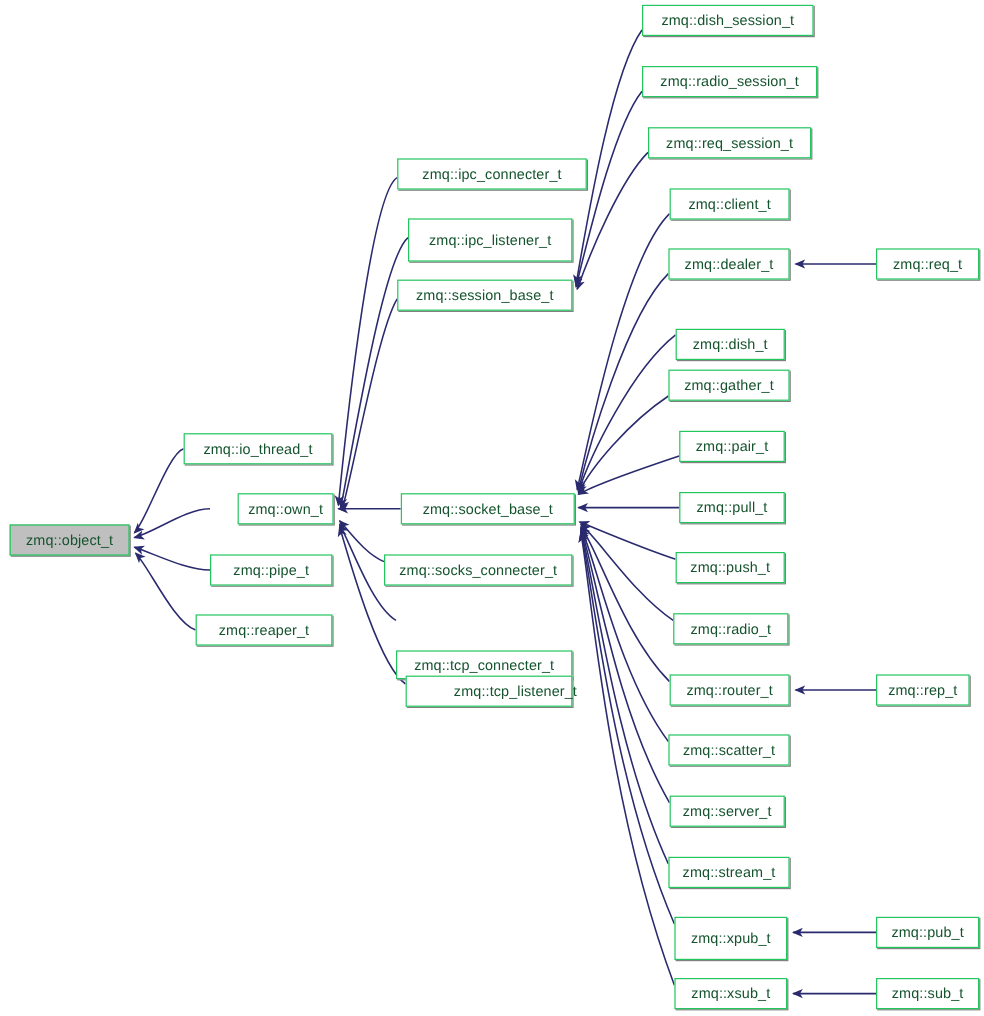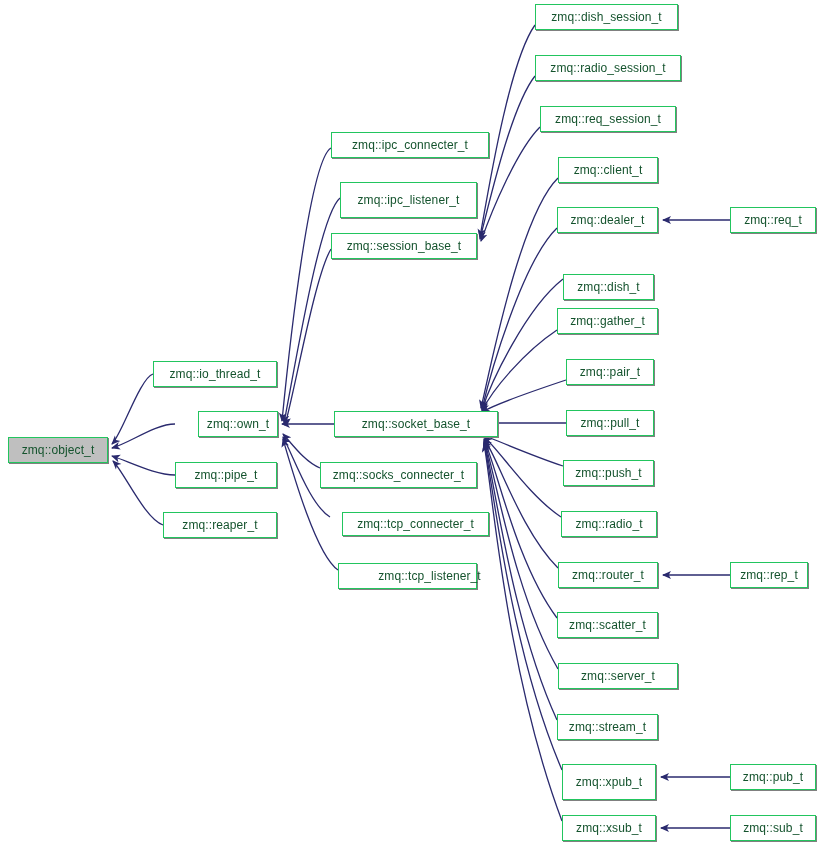--- a/index.html
+++ b/index.html
@@ -112,27 +112,27 @@
       </div>
       <div class="node" style="left: 331px; top: 132px; width: 158px; height: 26px;">
         <span class="node-label">zmq::ipc_connecter_t</span>
       </div>
       <div class="node" style="left: 340px; top: 182px; width: 137px; height: 36px; align-items: center;">
         <span class="node-label">zmq::ipc_listener_t</span>
       </div>
       <div class="node" style="left: 331px; top: 233px; width: 146px; height: 26px;">
         <span class="node-label">zmq::session_base_t</span>
       </div>
-      <div class="node" style="left: 334px; top: 411px; width: 164px; height: 26px;">
+      <div class="node" style="left: 334px; top: 411px; width: 145px; height: 26px;">
         <span class="node-label">zmq::socket_base_t</span>
       </div>
       <div class="node" style="left: 320px; top: 462px; width: 157px; height: 26px;">
         <span class="node-label">zmq::socks_connecter_t</span>
       </div>
-      <div class="node" style="left: 330px; top: 512px; width: 147px; height: 24px; margin-left: 12px;">
+      <div class="node" style="left: 330px; top: 542px; width: 147px; height: 24px;">
         <span class="node-label">zmq::tcp_connecter_t</span>
       </div>
       <div class="node" style="left: 338px; top: 563px; width: 139px; height: 26px; padding-left: 44px;">
         <span class="node-label">zmq::tcp_listener_t</span>
       </div>
       <div class="node" style="left: 535px; top: 4px; width: 143px; height: 26px;">
         <span class="node-label">zmq::dish_session_t</span>
       </div>
       <div class="node" style="left: 535px; top: 55px; width: 146px; height: 26px;">
         <span class="node-label">zmq::radio_session_t</span>
@@ -163,21 +163,21 @@
       </div>
       <div class="node" style="left: 561px; top: 511px; width: 96px; height: 26px;">
         <span class="node-label">zmq::radio_t</span>
       </div>
       <div class="node" style="left: 558px; top: 562px; width: 100px; height: 26px;">
         <span class="node-label">zmq::router_t</span>
       </div>
       <div class="node" style="left: 557px; top: 612px; width: 101px; height: 26px;">
         <span class="node-label">zmq::scatter_t</span>
       </div>
-      <div class="node" style="left: 558px; top: 663px; width: 120px; height: 26px;">
+      <div class="node" style="left: 558px; top: 663px; width: 96px; height: 26px;">
         <span class="node-label">zmq::server_t</span>
       </div>
       <div class="node" style="left: 557px; top: 714px; width: 101px; height: 26px;">
         <span class="node-label">zmq::stream_t</span>
       </div>
       <div class="node" style="left: 562px; top: 764px; width: 94px; height: 36px;">
         <span class="node-label">zmq::xpub_t</span>
       </div>
       <div class="node" style="left: 562px; top: 815px; width: 94px; height: 26px;">
         <span class="node-label">zmq::xsub_t</span>

